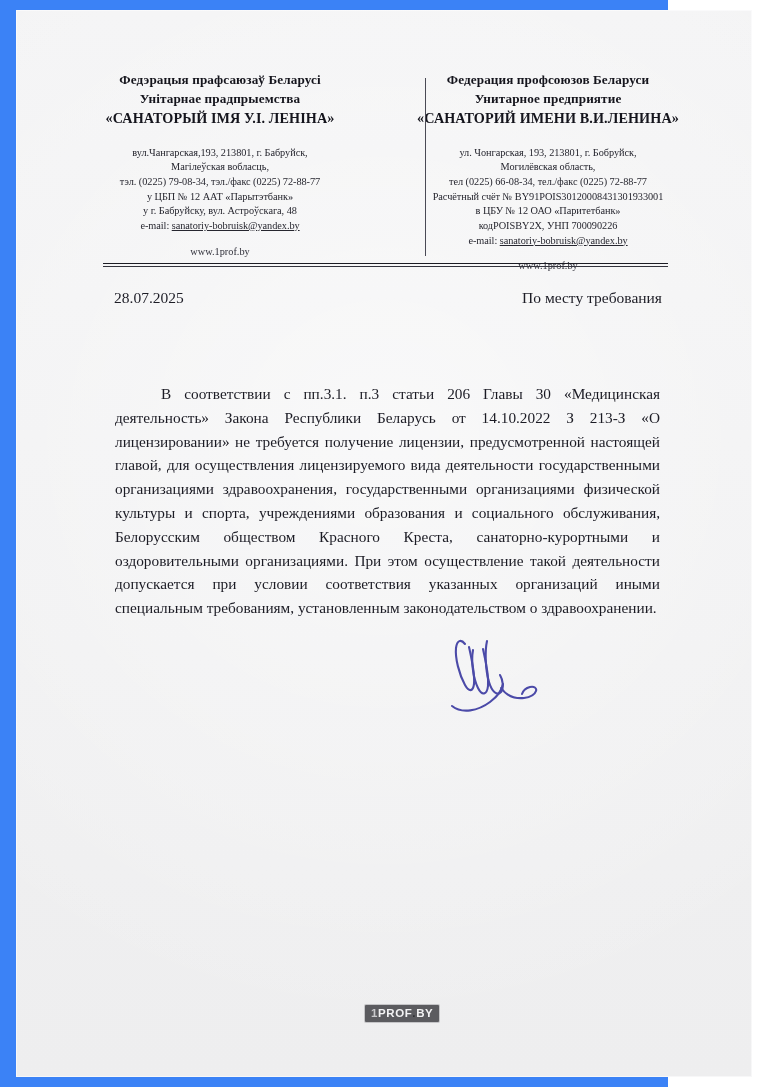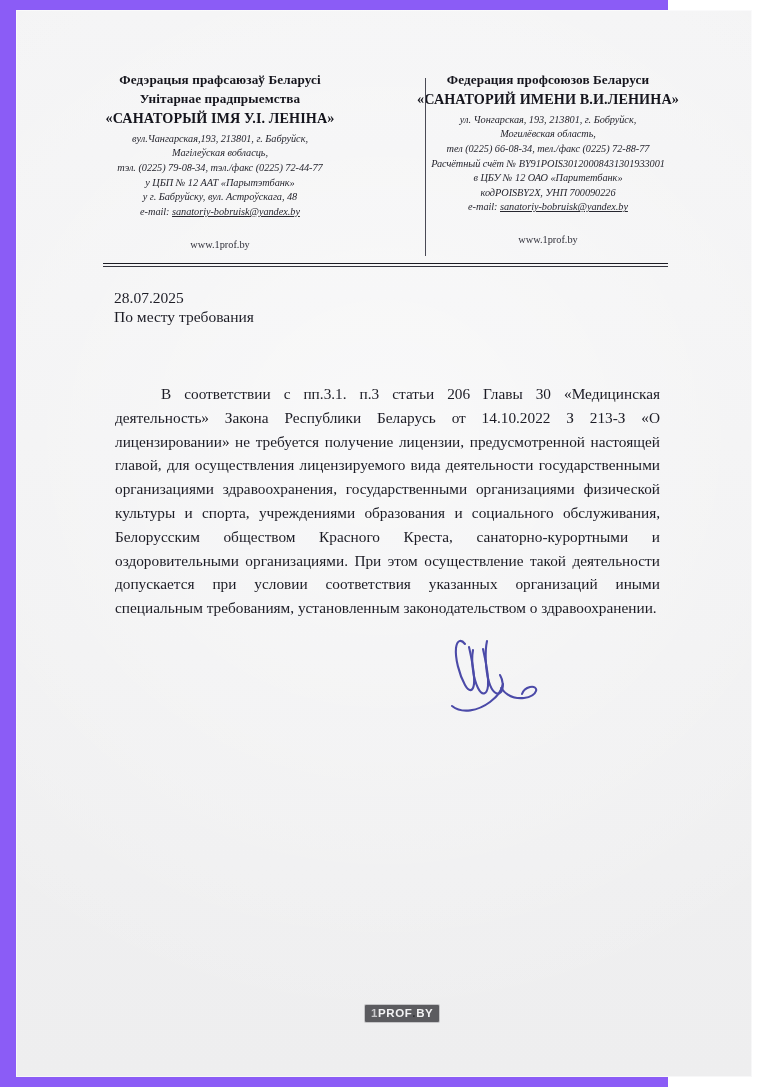--- a/index.html
+++ b/index.html
@@ -13,21 +13,21 @@
     height: 1087px;
     overflow: hidden;
     font-family: "Liberation Serif", "DejaVu Serif", serif;
     color: #1d1d26;
   }
 
   .page {
     position: relative;
     width: 668px;
     height: 1087px;
-    background: #8b5cf6;
+    background: #3b82f6;
     box-sizing: border-box;
     padding-left: 40px;
   }
   
   .sheet {
     position: absolute;
     left: 16px;
     top: 10px;
     width: 736px;
     height: 1067px;
@@ -72,31 +72,30 @@
     font-weight: bold;
     font-size: 13.2px;
     line-height: 1.45;
     letter-spacing: 0.1px;
     color: #14141c;
   }
   .lh-title.big {
     font-size: 14.2px;
   }
   .lh-lines {
-    margin-top: 3px;
+    margin-top: 17px;
     font-size: 10.3px;
     line-height: 1.42;
     color: #26262f;
     letter-spacing: -0.05px;
-    font-style: italic;
   }
   .lh-lines div { white-space: nowrap; }
   .lh-lines .u { text-decoration: underline; }
   .lh-www {
-    margin-top: 19px;
+    margin-top: 12px;
     font-size: 10.3px;
     color: #30303a;
   }
 
   .rule-double {
     position: absolute;
     left: 103px;
     top: 263px;
     width: 565px;
     height: 4px;
@@ -108,24 +107,23 @@
     position: absolute; left: 0; top: 3px; width: 100%; height: 1.2px; background: #33333d;
   }
 
   
   .daterow {
     position: absolute;
     left: 114px;
     top: 289px;
     width: 548px;
     display: flex;
-    justify-content: flex-end;
+    justify-content: space-between;
     font-size: 15.5px;
     line-height: 1.2;
-    flex-direction: column;
   }
   .daterow .date { }
   .daterow .addressee { }
 
   
   .body-text {
     position: absolute;
     left: 115px;
     top: 369px;
     width: 545px;
@@ -189,33 +187,34 @@
 
   <div class="letterhead">
 
     <div class="lh-col left">
       <div class="lh-title">Федэрацыя прафсаюзаў Беларусі</div>
       <div class="lh-title">Унітарнае прадпрыемства</div>
       <div class="lh-title big">«САНАТОРЫЙ ІМЯ У.І. ЛЕНІНА»</div>
       <div class="lh-lines">
         <div>вул.Чангарская,193, 213801,  г. Бабруйск,</div>
         <div>Магілеўская вобласць,</div>
-        <div>тэл. (0225) 79-08-34, тэл./факс (0225) 72-44-77</div>
+        <div>тэл. (0225) 79-08-34, тэл./факс (0225) 72-88-77</div>
         <div>у ЦБП № 12 ААТ «Парытэтбанк»</div>
         <div>у г. Бабруйску, вул. Астроўскага, 48</div>
         <div>
           <span>e-mail:</span>
           <span class="u">sanatoriy-bobruisk@yandex.by</span>
         </div>
       </div>
       <div class="lh-www">www.1prof.by</div>
     </div>
 
     <div class="lh-col right">
       <div class="lh-title">Федерация профсоюзов Беларуси</div>
+      <div class="lh-title">Унитарное предприятие</div>
       <div class="lh-title big">«САНАТОРИЙ ИМЕНИ В.И.ЛЕНИНА»</div>
       <div class="lh-lines">
         <div>ул. Чонгарская, 193, 213801, г. Бобруйск,</div>
         <div>Могилёвская область,</div>
         <div>тел (0225) 66-08-34, тел./факс (0225) 72-88-77</div>
         <div>Расчётный счёт №  BY91POIS30120008431301933001</div>
         <div>в ЦБУ № 12 ОАО «Паритетбанк»</div>
         <div>кодPOISBY2X, УНП 700090226</div>
         <div>
           <span>e-mail:</span>

